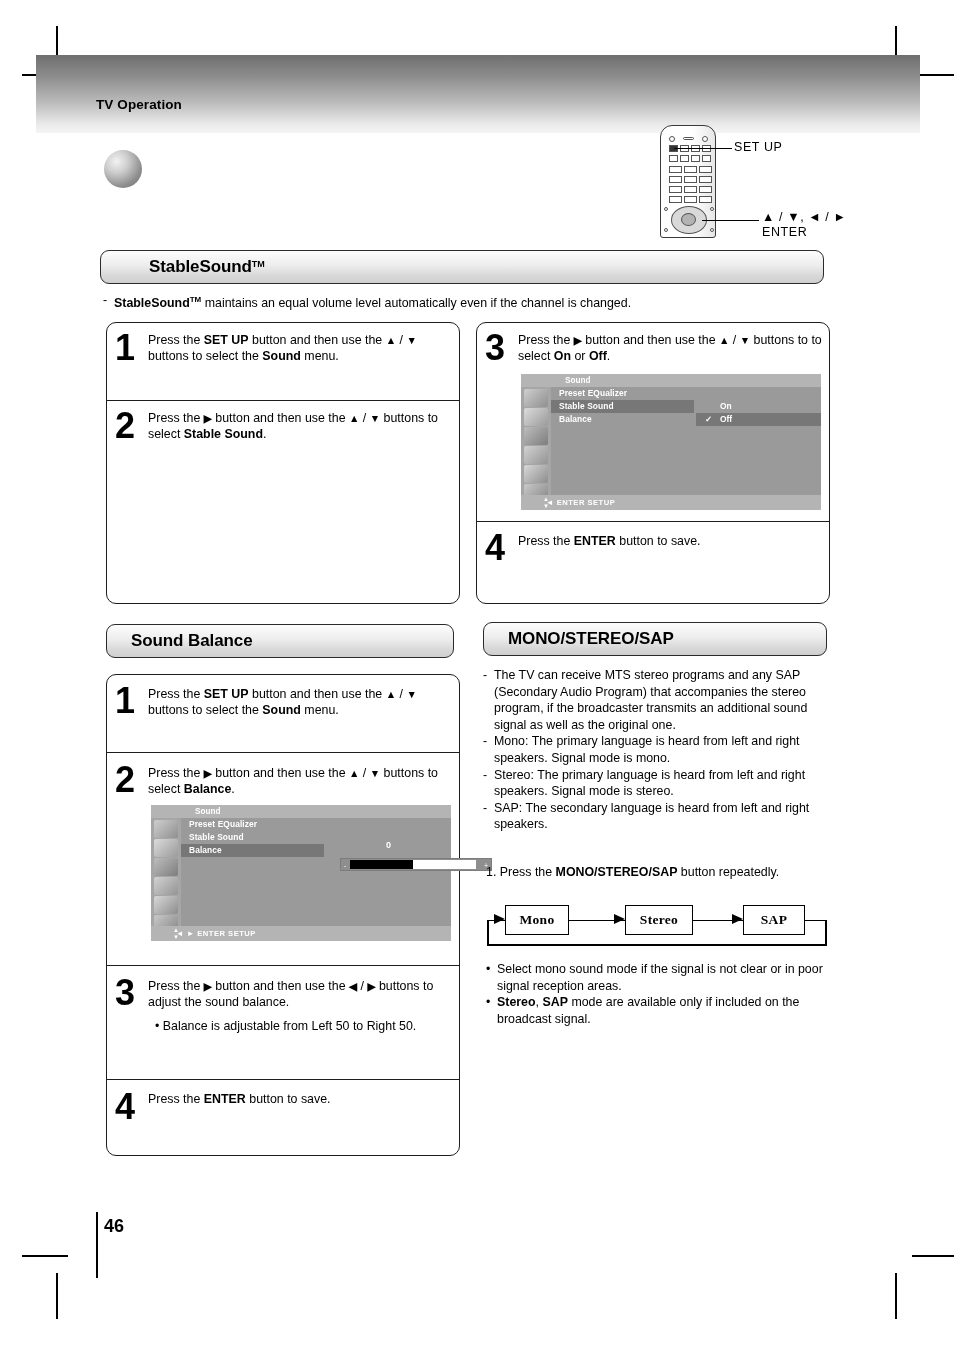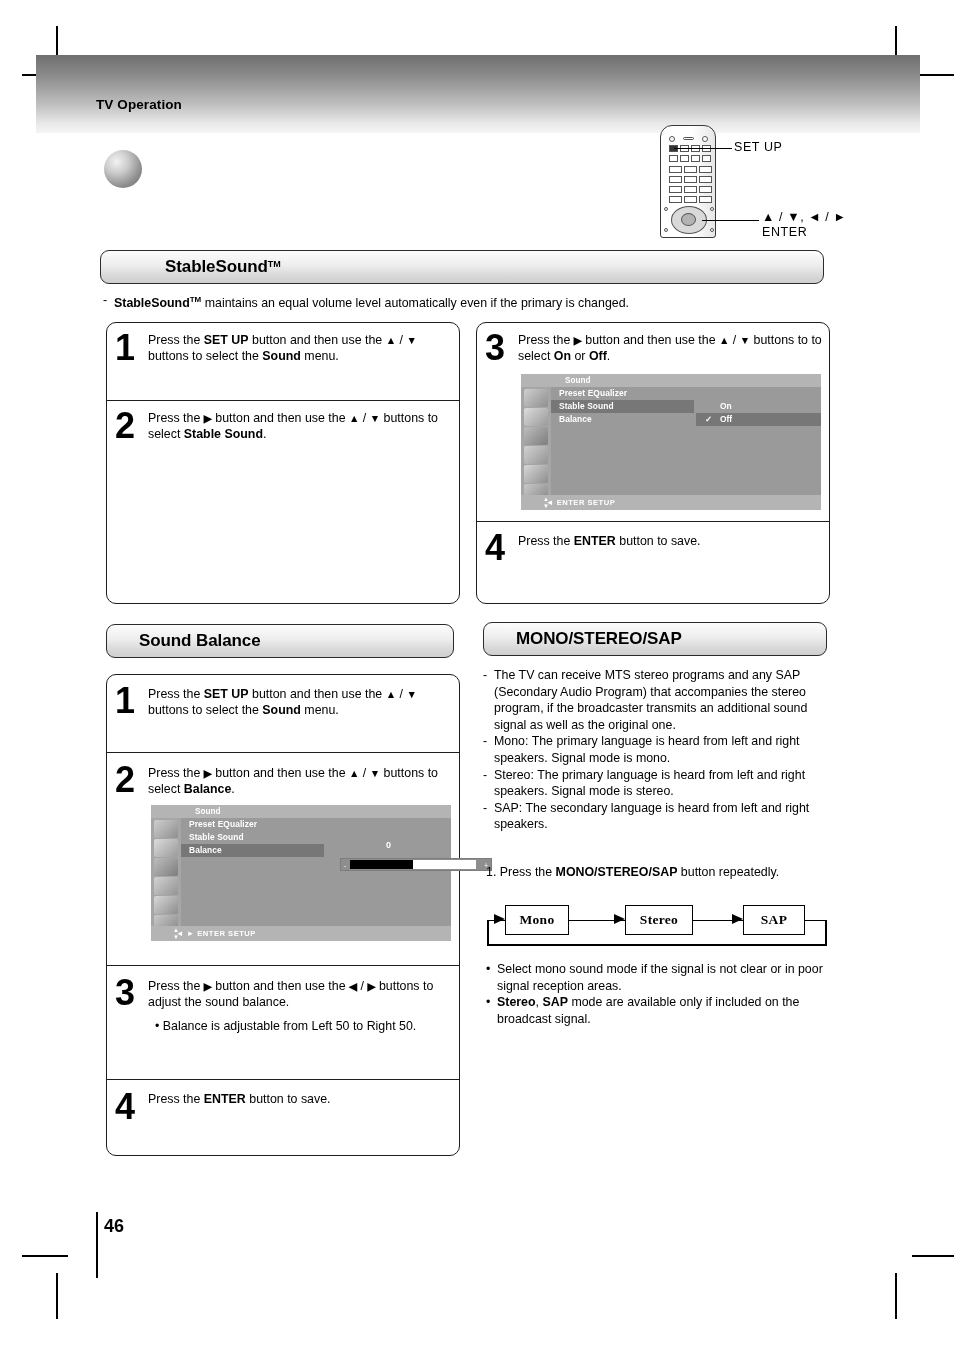--- a/index.html
+++ b/index.html
@@ -80,21 +80,21 @@
   .sec-bar {
     position: absolute;
     border: 1.4px solid #2b2b2b;
     border-radius: 9px;
     background: linear-gradient(to bottom, #fdfdfd 0%, #ededed 45%, #d8d8d8 78%, #cfcfcf 100%);
     box-sizing: border-box;
     display: flex; align-items: center;
   }
   .sec-bar span {
     font-size: 17px; font-weight: bold;
-    padding-left: 32px; letter-spacing: -0.1px;
+    padding-left: 24px; letter-spacing: -0.1px;
   }
   .sec-bar.tm span sup { font-size: 9px; vertical-align: 5px; }
 
   
   .stepbox {
     position: absolute;
     border: 1.4px solid #1d1d1d;
     border-radius: 10px;
     box-sizing: border-box;
     background: #fff;
@@ -267,21 +267,21 @@
 </div>
 
 <div class="sec-bar tm" style="left:100px; top:250px; width:724px; height:34px;">
   <span><span>StableSound</span><sup>TM</sup></span>
 </div>
 
 <div class="bullets" style="left:103px; top:292px; width:720px;">
   <div class="brow">
     <div class="bdash">-</div>
     <div class="btxt">
-      <b><span>StableSound</span><sup style="font-size:8px;">TM</sup></b><span> maintains an equal volume level automatically even if the primary is changed.</span>
+      <b><span>StableSound</span><sup style="font-size:8px;">TM</sup></b><span> maintains an equal volume level automatically even if the channel is changed.</span>
     </div>
   </div>
 </div>
 
 <div class="stepbox" style="left:106px; top:322px; width:354px; height:282px;"></div>
 <div class="divider" style="left:107px; top:400px; width:352px;"></div>
 <div class="stepnum" style="left:115px; top:330px;">1</div>
 <div class="steptxt" style="left:148px; top:332px; width:300px;">
   Press the <b>SET UP</b> button and then use the <b class="arrowg">▲</b> / <b class="arrowg">▼</b> buttons to select the <b>Sound</b> menu.
 </div>

